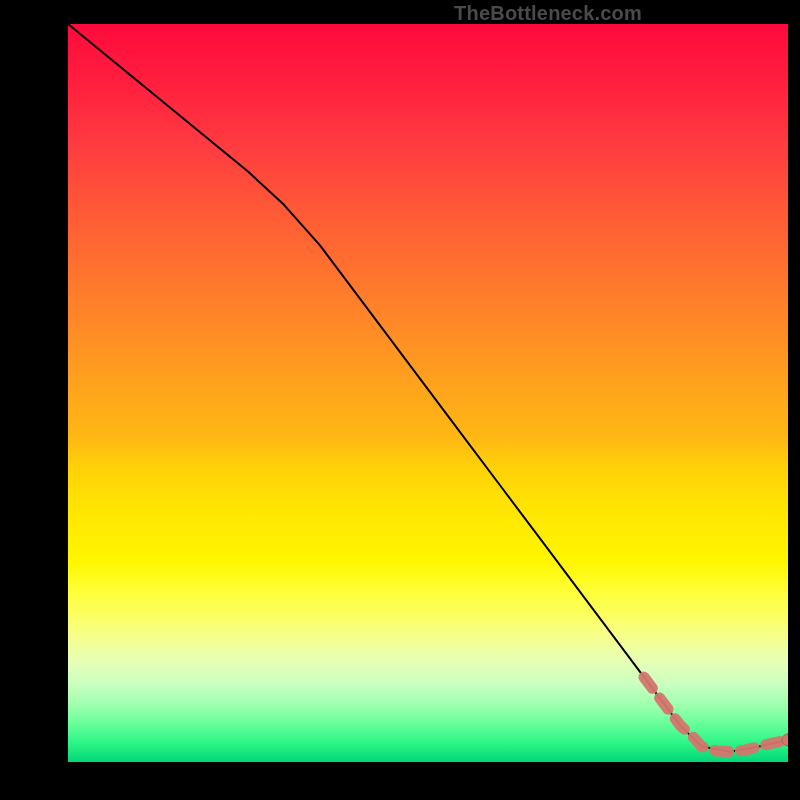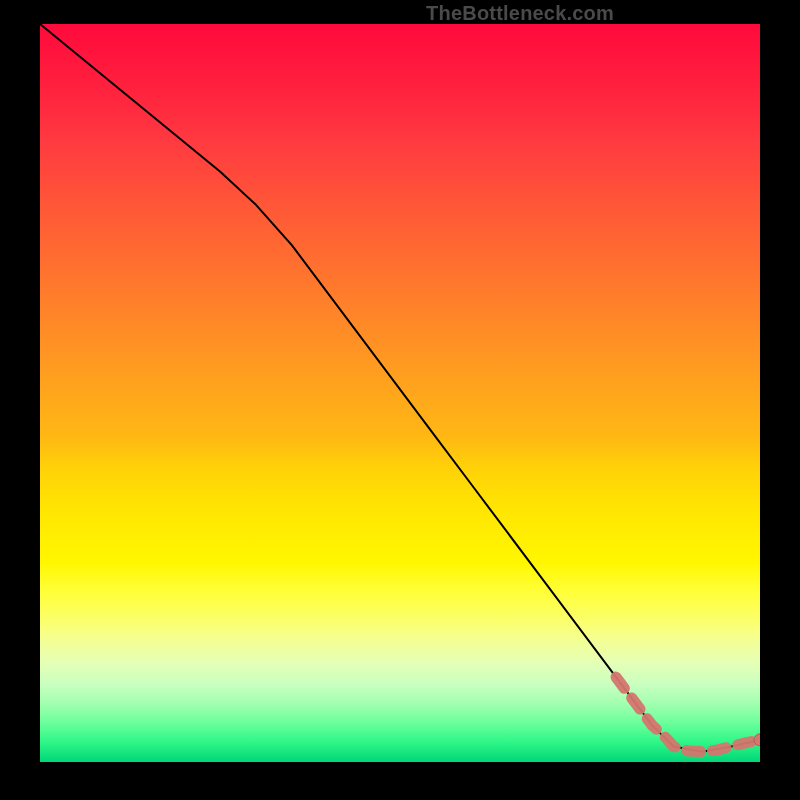--- a/index.html
+++ b/index.html
@@ -8,20 +8,21 @@
     width: 800px;
     height: 800px;
     background: #000;
     overflow: hidden;
   }
   .chart-wrap {
     position: relative;
     width: 656px;
     height: 800px;
     background: #000;
+    margin-left: 28px;
   }
   .plot-area {
     position: absolute;
     left: 40px;
     top: 24px;
     width: 720px;
     height: 738px;
     background: linear-gradient(
       to bottom,
       #ff0a3c 0%,

